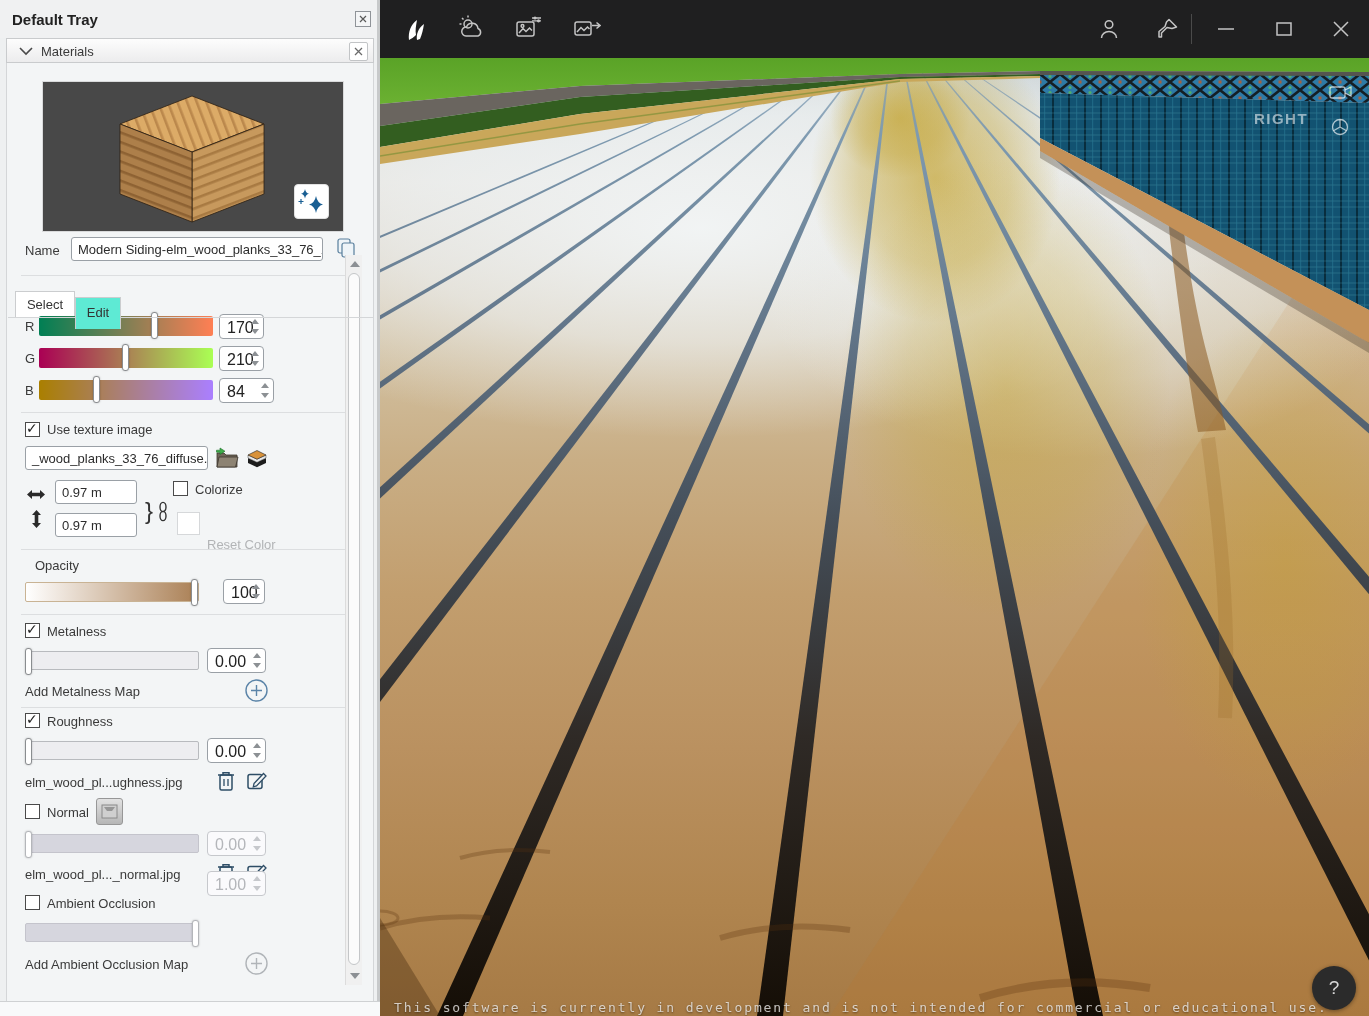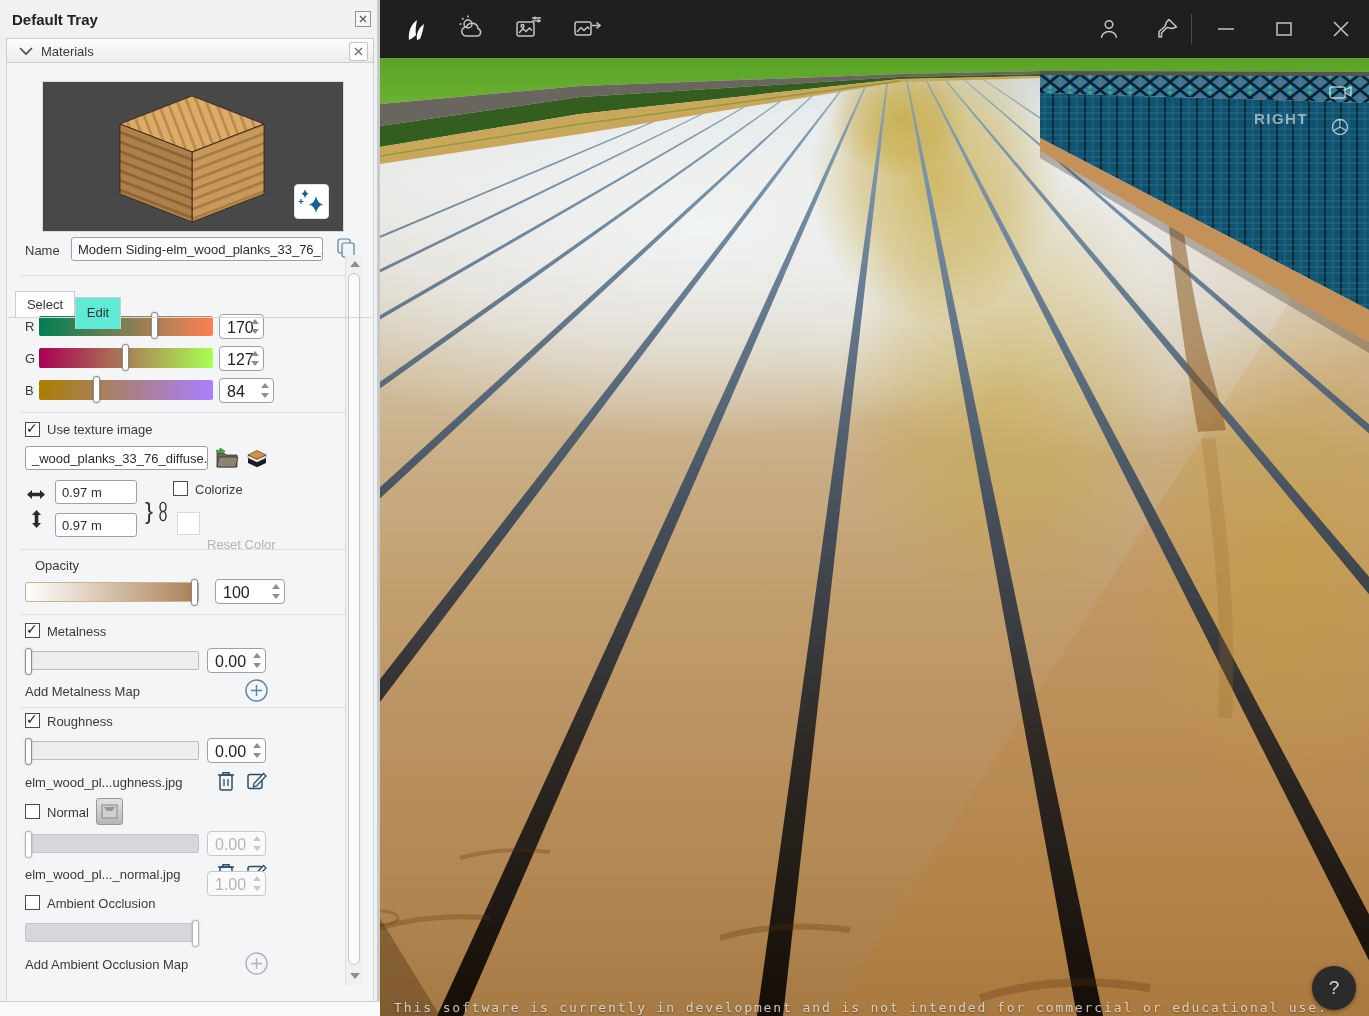--- a/index.html
+++ b/index.html
@@ -145,21 +145,21 @@
           <div class="u"></div>
           <div class="d"></div>
         </div>
     </div>
 
     <div class="lbl" style="left:18px;top:288px">G</div>
     <div class="slider" style="left:32px;top:285px;width:174px;background:linear-gradient(90deg,rgb(170,0,84),rgb(170,255,84))">
       <div class="handle" style="left:83px"></div>
     </div>
     <div class="numbox" style="left:212px;top:283px;width:45px">
-      <div class="nv">127</div>
+      <div class="nv">210</div>
       <div class="spin">
           <div class="u"></div>
           <div class="d"></div>
         </div>
     </div>
 
     <div class="lbl" style="left:18px;top:320px">B</div>
     <div class="slider" style="left:32px;top:317px;width:174px;background:linear-gradient(90deg,rgb(170,127,0),rgb(170,127,255))">
       <div class="handle" style="left:54px"></div>
     </div>
@@ -205,21 +205,21 @@
     </svg>
     <div class="swatch" style="left:170px;top:449px"></div>
     <div class="lbl gray" style="left:200px;top:454px">Reset Color</div>
 
     <div class="divider" style="top:486px"></div>
 
     <div class="lbl" style="left:28px;top:495px">Opacity</div>
     <div class="slider" style="left:18px;top:519px;width:174px;background:linear-gradient(90deg,#ffffff,#aa7f54);border:1px solid #c9b394;box-sizing:border-box">
       <div class="handle" style="left:165px"></div>
     </div>
-    <div class="numbox" style="left:208px;top:516px;width:70px">
+    <div class="numbox" style="left:216px;top:516px;width:42px">
       <div class="nv">100</div>
       <div class="spin">
           <div class="u"></div>
           <div class="d"></div>
         </div>
     </div>
 
     <div class="divider" style="top:551px"></div>
 
     <div class="cb checked" style="left:18px;top:560px"></div>

